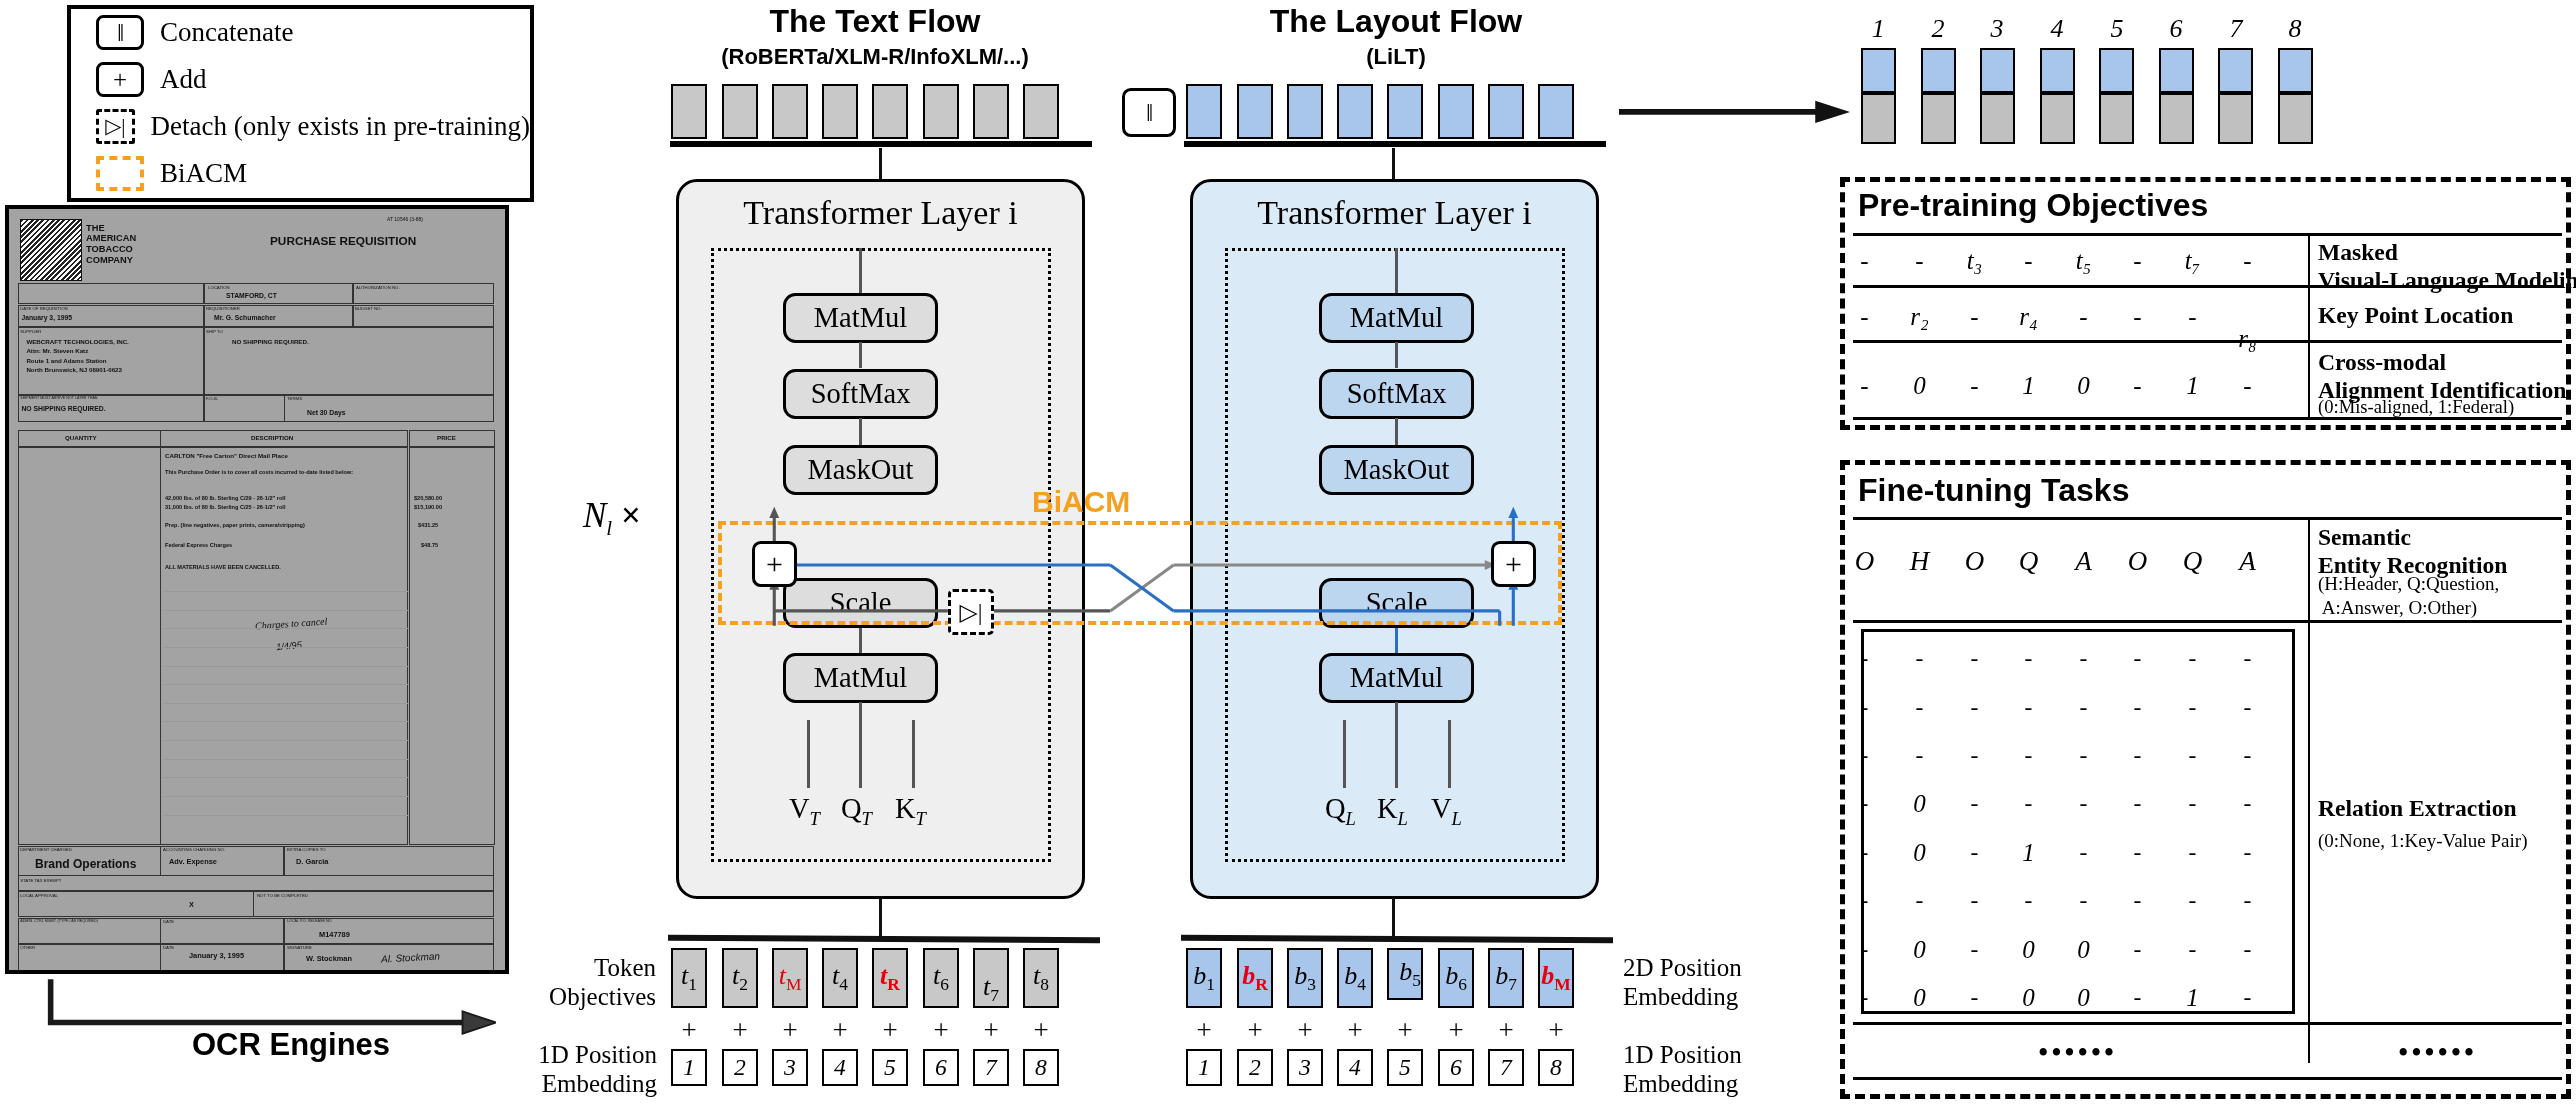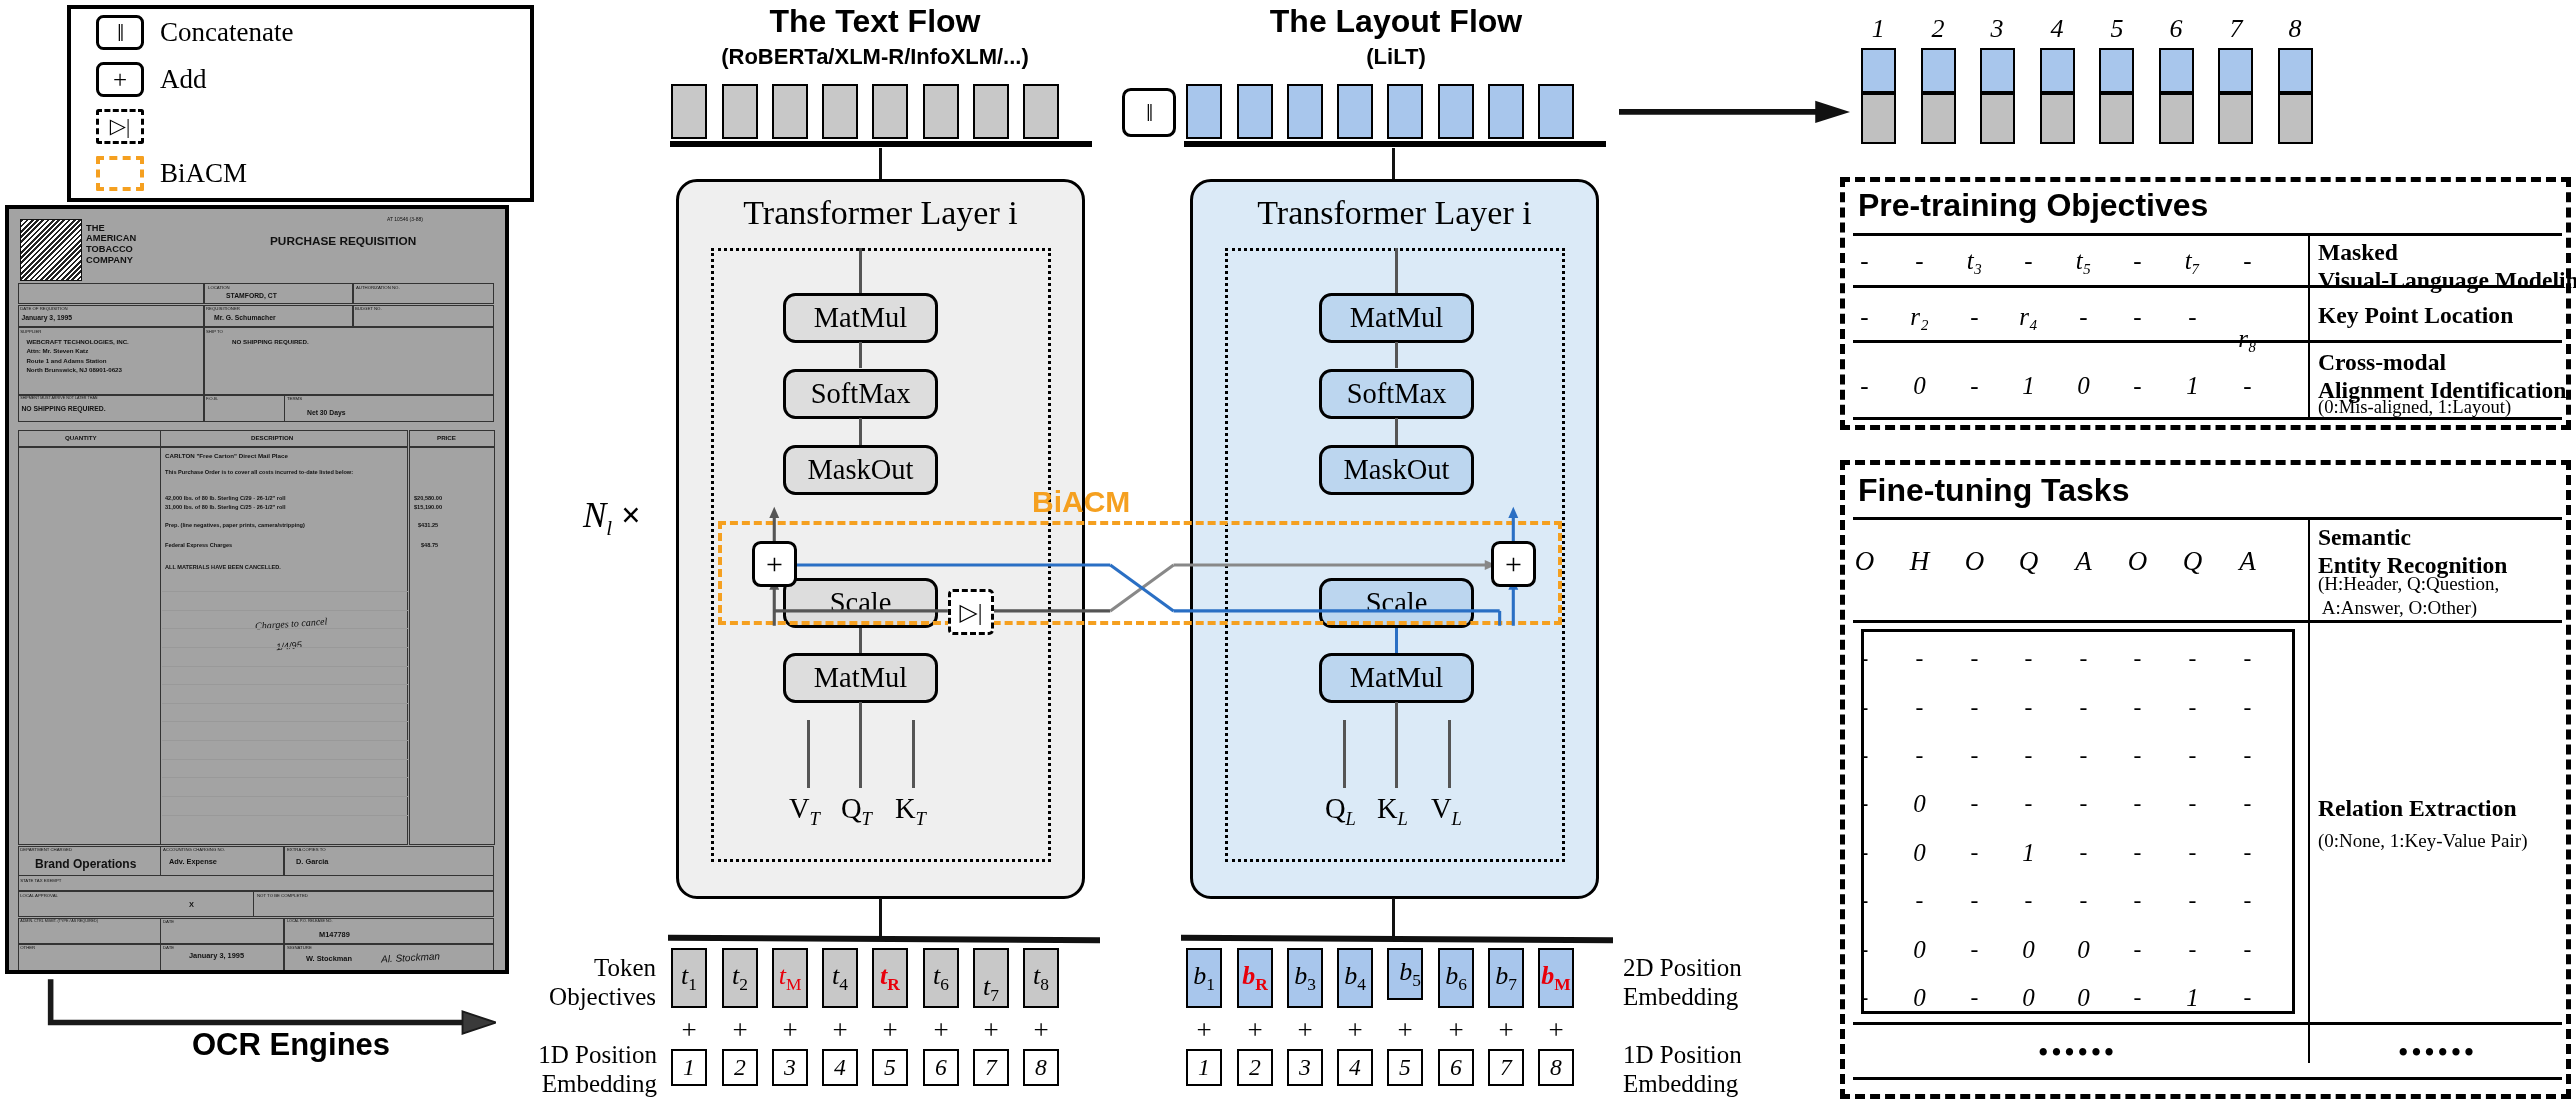--- a/index.html
+++ b/index.html
@@ -97,20 +97,21 @@
   <div class="lg-row">
     <div class="lg-box">
       <span>+</span>
     </div>
     <div class="lg-lab">Add</div>
   </div>
   <div class="lg-row">
     <div class="lg-box dash">
       <span style="font-size:21px">▷|</span>
     </div>
+    <div class="lg-lab">Detach (only exists in pre-training)</div>
   </div>
   <div class="lg-row">
     <div class="lg-box orange"></div>
     <div class="lg-lab">BiACM</div>
   </div>
 </div>
 
 <div id="doc" class="abs">
 
   <div class="abs" style="left:11.2px;top:10px;width:60px;height:60px;border:1.2px solid #111;background:
@@ -564,21 +565,21 @@
     <div class="cellv" style="left: 2119px; top: 372px; width: 37px;">-</div>
     <div class="cellv" style="left: 2174px; top: 372px; width: 37px;">1</div>
     <div class="cellv" style="left: 2229px; top: 372px; width: 37px;">-</div>
   </div>
 
 <div class="rlab" style="left:2318px;top:239px;white-space:pre;">Masked
 Visual-Language Modeling</div>
 <div class="rlab" style="left:2318px;top:302px;white-space:pre;">Key Point Location</div>
 <div class="rlab" style="left:2318px;top:349px;white-space:pre;">Cross-modal
 Alignment Identification</div>
-<div class="abs" style="left:2318px;top:396px;font-size:18.6px;">(0:Mis-aligned, 1:Layout)</div>
+<div class="abs" style="left:2318px;top:396px;font-size:18.6px;">(0:Mis-aligned, 1:Federal)</div>
 
 <div class="dashpanel" style="left:1840px;top:460px;width:731px;height:639px;"></div>
 <div class="dp-title" style="left:1858px;top:472px;">Fine-tuning Tasks</div>
 <div class="rule" style="left:1853px;top:517px;width:709px;"></div>
 <div class="vrule" style="left:2308px;top:517px;height:546px;"></div>
 <div class="rule" style="left:1853px;top:620px;width:709px;"></div>
 <div class="rule" style="left:1853px;top:1022px;width:709px;"></div>
 <div class="rule" style="left:1853px;top:1077px;width:709px;"></div>
 
 <div class="abs" id="ft-ser-cells" style="left:0;top:0;width:2576px;height:1107px;pointer-events:none;">

